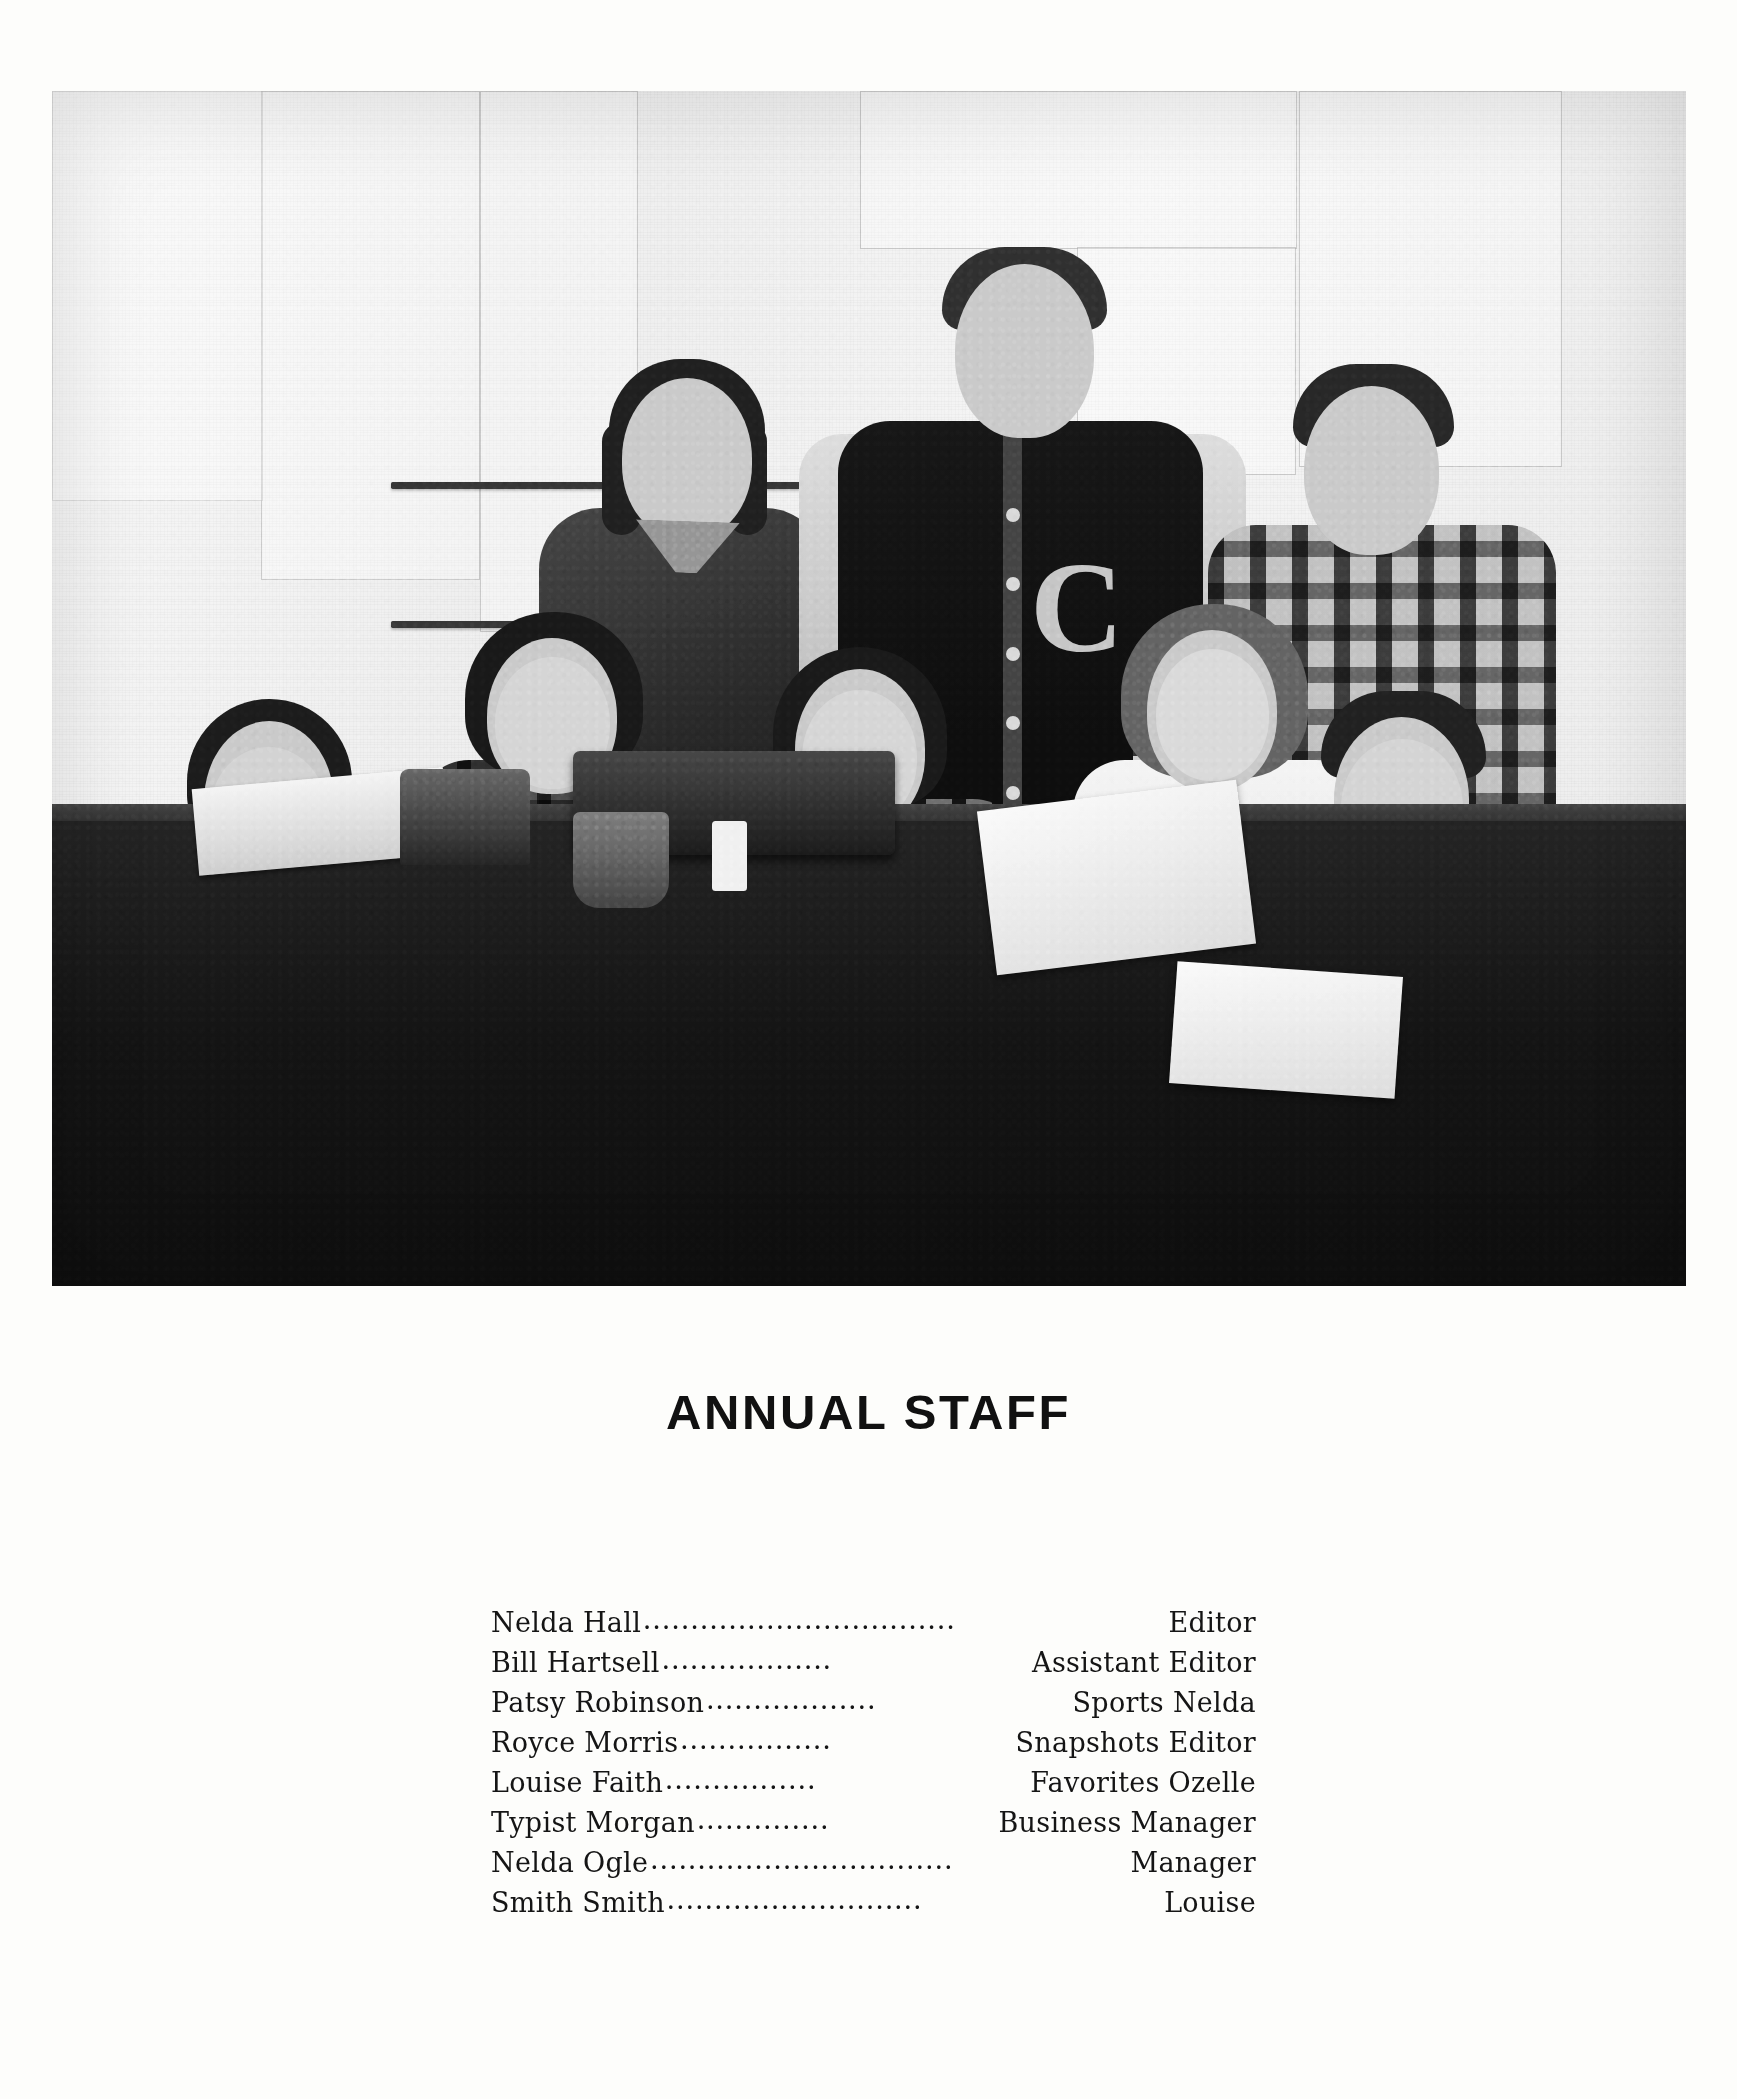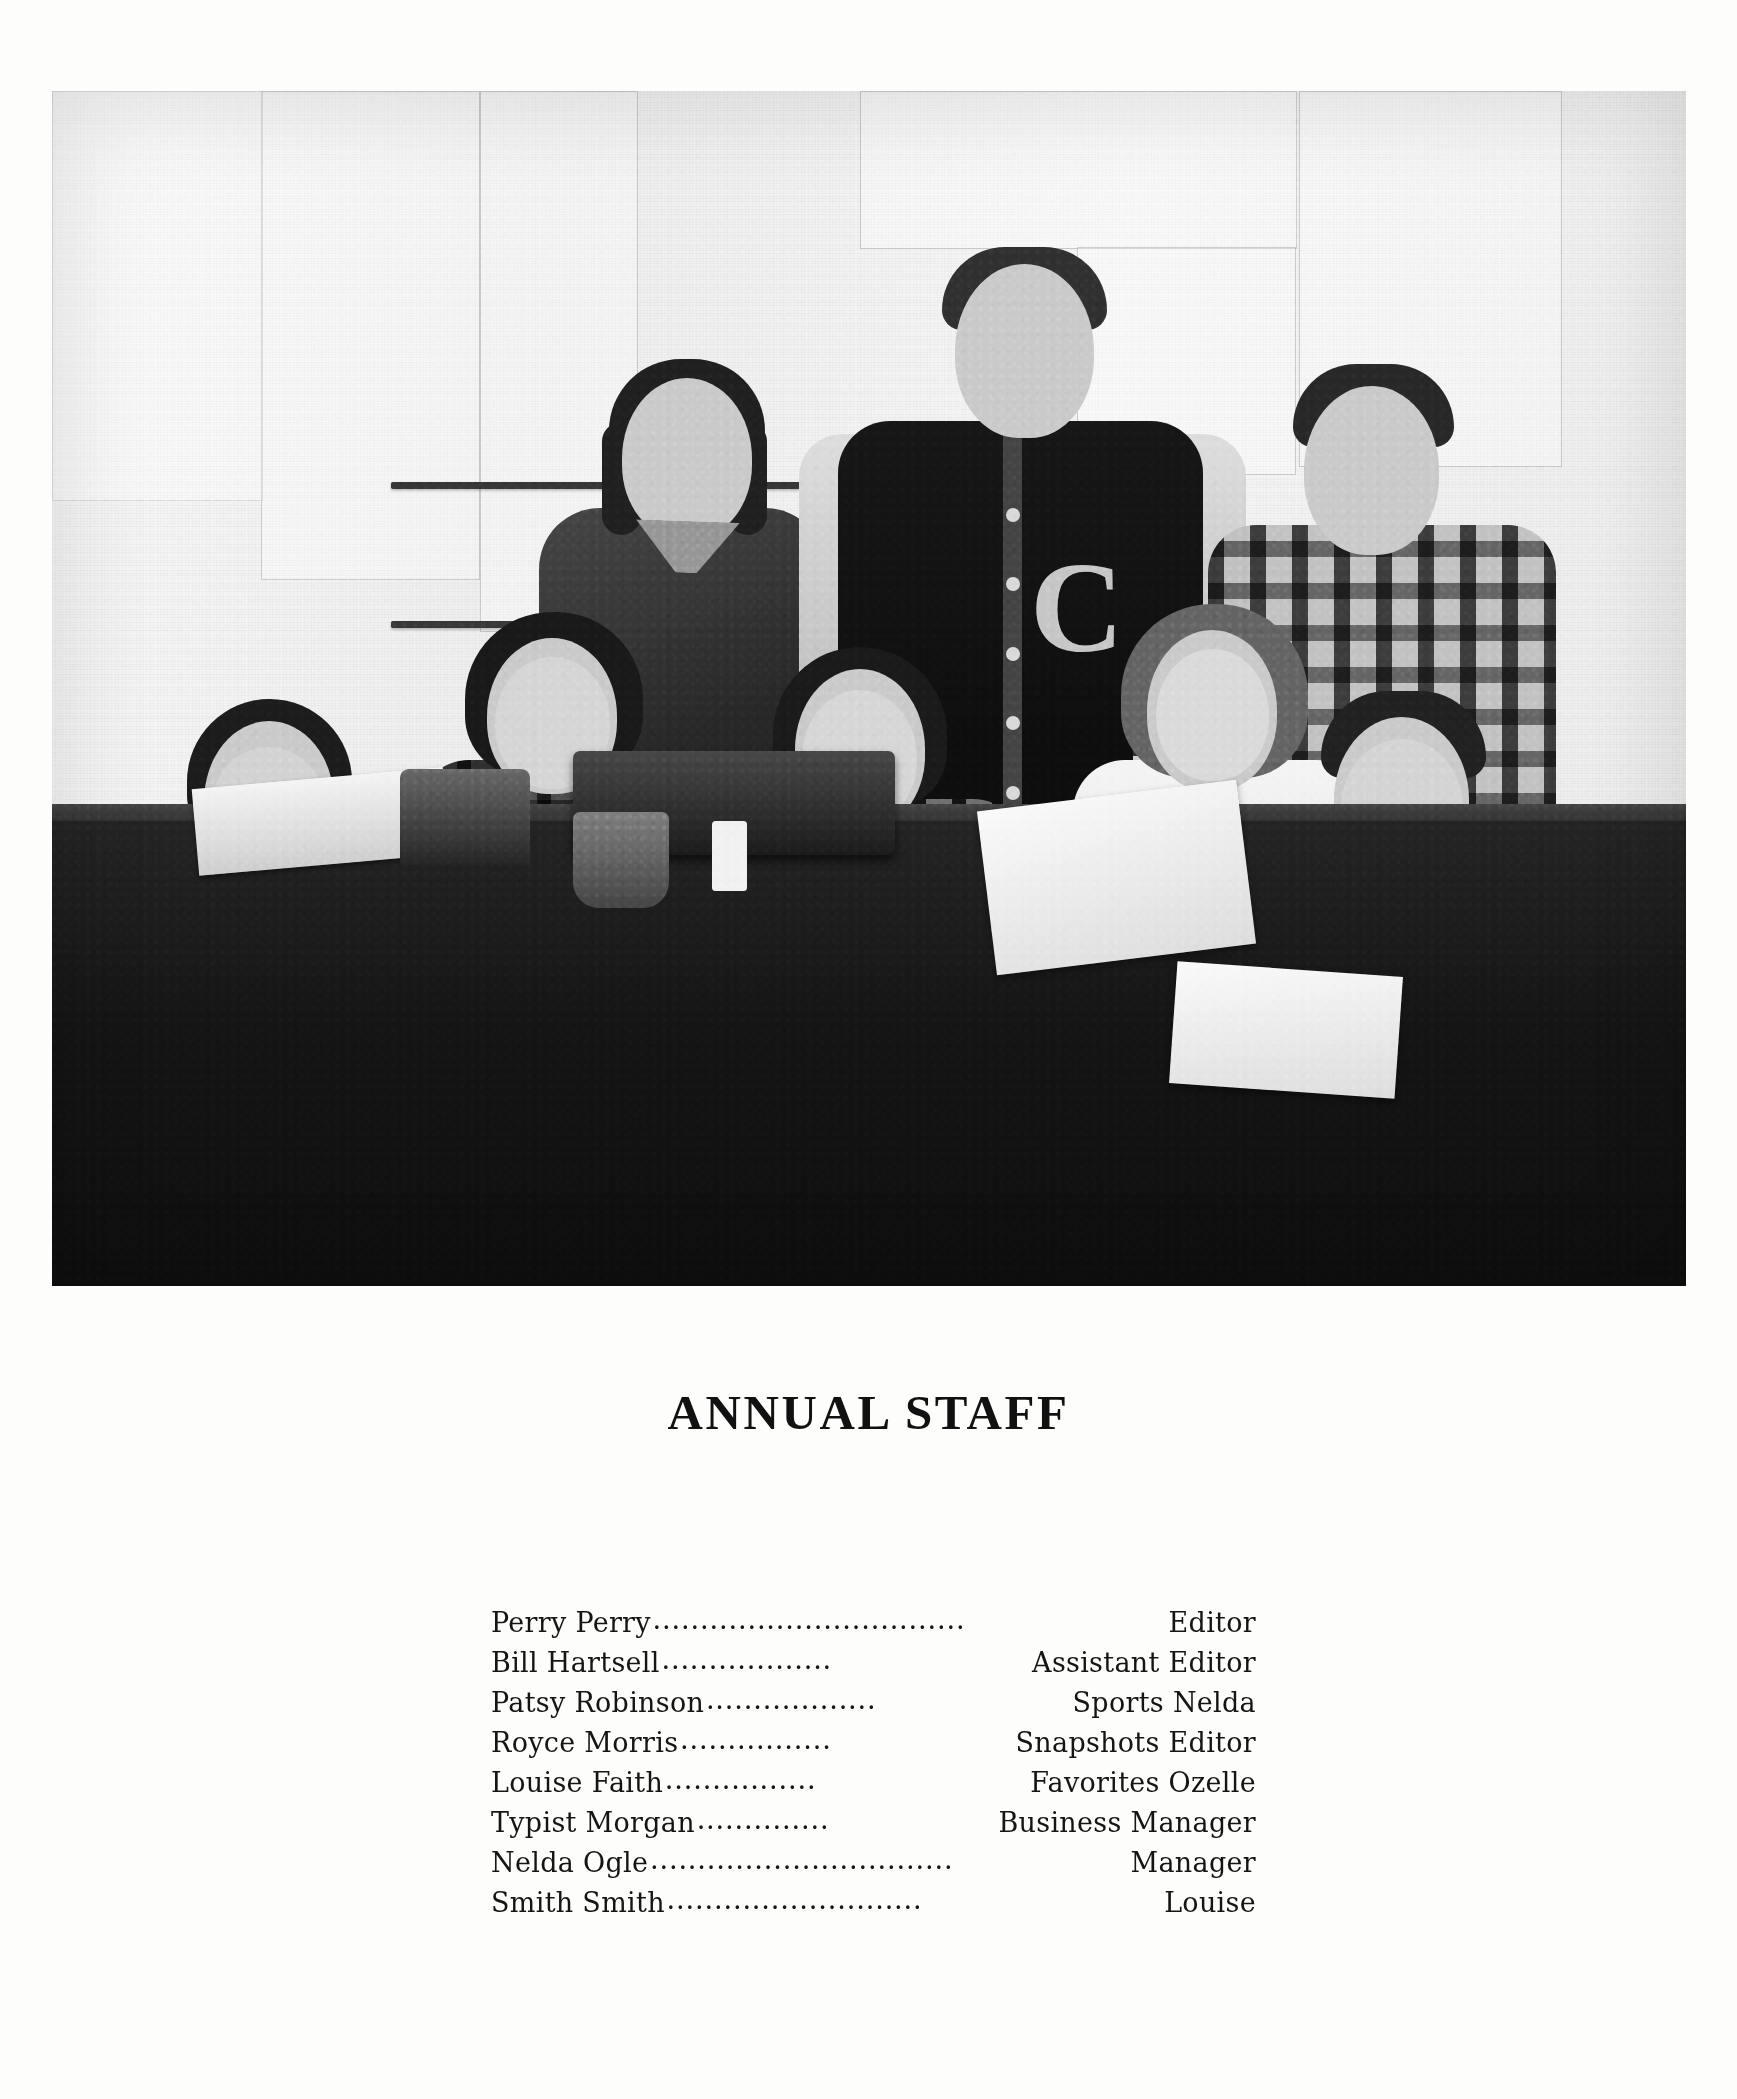--- a/index.html
+++ b/index.html
@@ -236,21 +236,21 @@
     box-shadow: inset 0 0 104px rgba(0,0,0,.12);
   }
 
   
   .title {
     position: absolute;
     left: 0;
     right: 0;
     top: 1384px;
     text-align: center;
-    font-family: Liberation Serif, serif;
+    font-family: Liberation Sans, sans-serif;
     font-weight: 700;
     font-size: 49px;
     letter-spacing: 2.6px;
     color: #111;
   }
 
   
   .staff-list {
     position: absolute;
     left: 491px;
@@ -390,21 +390,21 @@
       <div class="grain"></div>
       <div class="vignette"></div>
     </div>
   </div>
 
   <div class="title">ANNUAL STAFF</div>
 
   <div class="staff-list">
 
     <div class="staff-row">
-      <span class="staff-name">Perry Perry</span>
+      <span class="staff-name">Nelda Hall</span>
       <span class="staff-dots">.................................</span>
       <span class="staff-role">Editor</span>
     </div>
 
     <div class="staff-row">
       <span class="staff-name">Bill Hartsell</span>
       <span class="staff-dots">..................</span>
       <span class="staff-role">Assistant Editor</span>
     </div>
 

